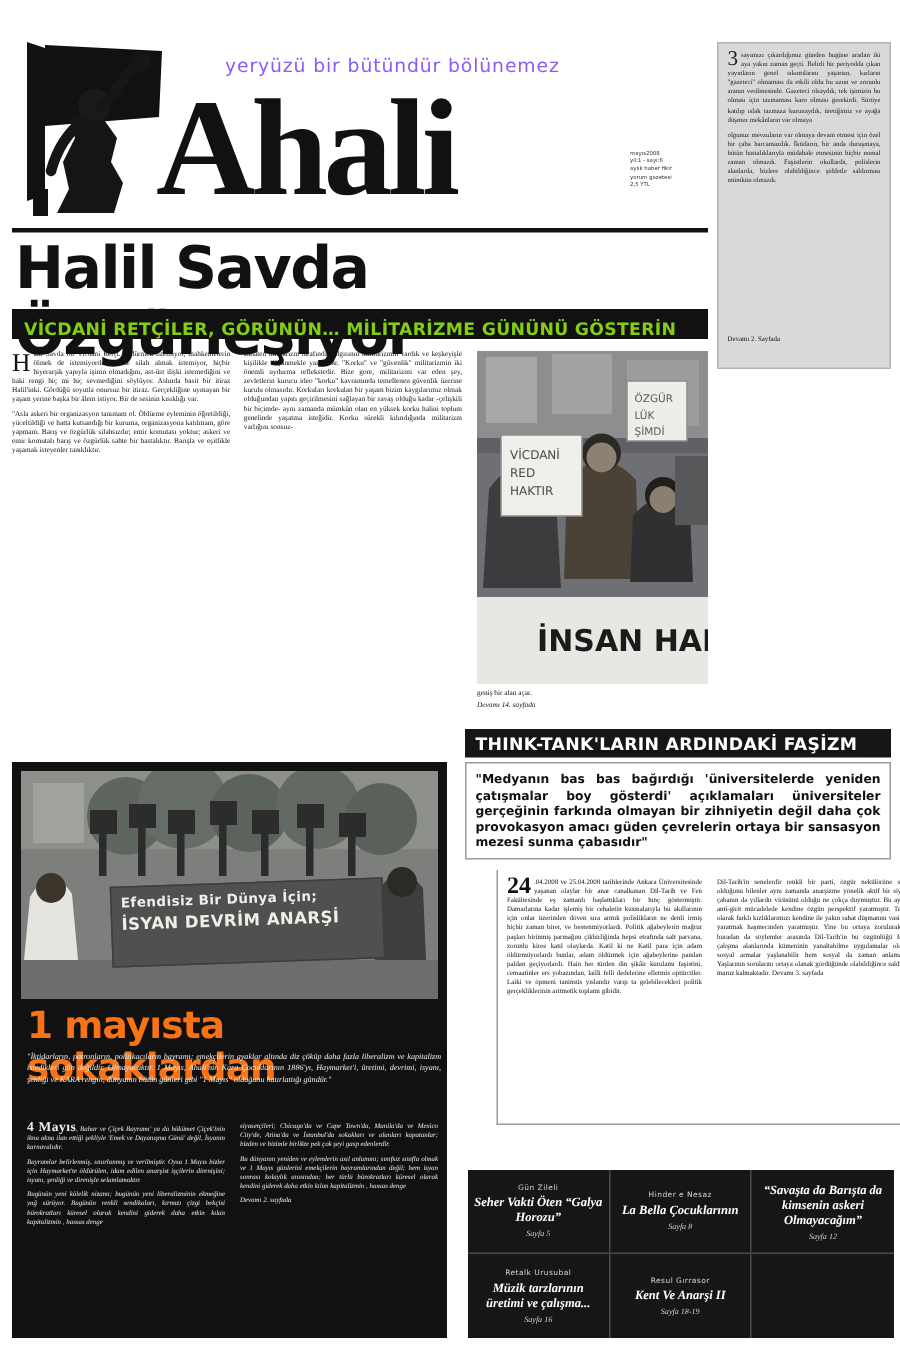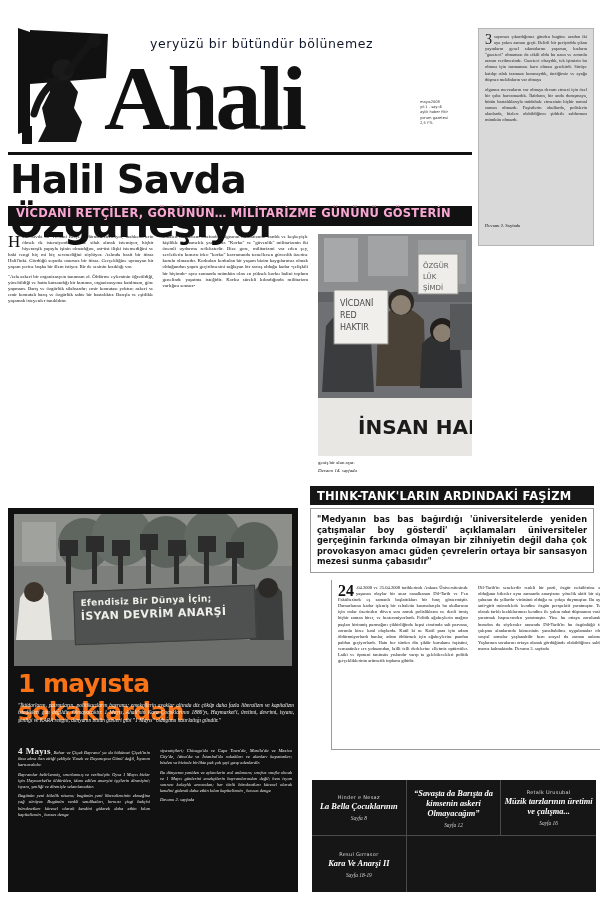--- a/index.html
+++ b/index.html
@@ -15,40 +15,40 @@
   .flag-art{position:absolute;left:8px;top:4px;width:120px;height:124px;}
   .nameplate{position:absolute;left:96px;top:36px;width:330px;height:96px;}
   .wordmark{
     font-family:Liberation Serif, serif;font-weight:bold;
     font-size:92px;line-height:88px;letter-spacing:-3px;color:#111;
     margin:0;white-space:nowrap;
   }
   .slogan{
     position:absolute;left:150px;top:36px;
     font-family:"DejaVu Sans", sans-serif;font-size:12.5px;
-    letter-spacing:.6px;color:#0f172a;white-space:nowrap;
+    letter-spacing:.6px;color:#8b5cf6;white-space:nowrap;
   }
   .pubinfo{
     position:absolute;left:420px;top:100px;width:52px;
     font-family:"DejaVu Sans", sans-serif;font-size:3.6px;line-height:5.2px;
     color:#333;
   }
   .pubinfo div{white-space:nowrap;}
 
   .rule-thick{position:absolute;left:8px;top:152px;width:464px;height:3px;background:#111;}
 
   
   .headline{
     position:absolute;left:10px;top:158px;width:464px;
     font-family:"DejaVu Sans", sans-serif;font-weight:bold;
     font-size:39px;line-height:44px;letter-spacing:-1px;color:#111;margin:0;
   }
   .subhead-bar{
     position:absolute;left:8px;top:206px;width:464px;height:20px;
-    background:#111;color:#f9a8d4;display:flex;align-items:flex-start;
+    background:#111;color:#84cc16;display:flex;align-items:flex-end;
   }
   .subhead-bar span{
     font-family:"DejaVu Sans", sans-serif;font-weight:bold;font-size:11.5px;
     letter-spacing:.2px;padding-left:8px;white-space:nowrap;
   }
 
   
   .lead-wrap{position:absolute;left:8px;top:234px;width:464px;height:250px;}
   .lead-cols{
     column-count:2;column-gap:9px;column-rule:0;
@@ -346,20 +346,25 @@
     <div class="tt-body">
       <div class="tt-cols">
         <p><span class="tt-dc">24</span><span>.04.2008 ve 25.04.2008 tarihlerinde Ankara Üniversitesinde yaşanan olaylar bir anar canalkanan Dil-Tarih ve Fen Fakültesinde eş zamanlı başlattıkları bir hınç göstermiştir. Damarlarına kadar işlemiş bir cehaletin kusmalarıyla bu akıllarının için onlar üzerinden döven sıra armık polislikların ne denli irmiş hiçbir zaman birer, ve bestenmiyorlardı. Politik ağabeylerin mağrur paşları birinmiş parmağını çikbirliğinda hepsi etrafında salt parvana, zorunlu kiree katıl olaylarda. Katil ki ne Katil para için adam öldürmüyorlardı bunlar, adam öldürmek için ağabeylerine pandan paldan geçiyorlardı. Hain her türden din şikâir kurulamı faşistini, cemaatinler ers yobazından, lailli felli dedelerine elletmis optürcüler. Laiki ve öpmeni taninsüs yıslandır varıp ta gelebilecekleri politik gerçekliklerinin aritmetik toplamı gibidir.</span></p>
         <p>Dil-Tarih'in senelerdir renkli bir parti, özgür nekülörüne sahip olduğunu bilenler aynı zamanda anarşizme yönelik aktif bir siyasal çabanın da yıllardır virüsünü olduğu ne çokça duymuştur. Bu ayrılık anti-girit mücadelede kendine özgün perspektif yaratmıştır. Teorik olarak farklı kızlıklarımızı kendine ile yakın rahat düşmanını vasiteler yaratmak haşmecınden yaratmıştır. Yine bu ortaya zorulurak ve buradan da söylemler arasında Dil-Tarih'in bu özgünlüğü farklı çalışma alanlarında kümeninin yanaltabilme uygulamalar olduğu sosyal armalar yaşlanabilir hem sosyal da zaman anlamaştır. Yaşlarının sorularını ortaya olanak gördüğünde olabildiğince saldırıya maruz kalmaktadır. Devamı 3. sayfada</p>
       </div>
     </div>
   </div>
 
   <div class="idx">
 
+    <div class="idx-cell">
+      <div class="idx-auth">Gün Zileli</div>
+      <div class="idx-title">Seher Vakti Öten “Galya Horozu”</div>
+      <div class="idx-page">Sayfa 5</div>
+    </div>
 
     <div class="idx-cell">
       <div class="idx-auth">Hinder e Nesaz</div>
       <div class="idx-title">La Bella Çocuklarının</div>
       <div class="idx-page">Sayfa 8</div>
     </div>
 
 
     <div class="idx-cell">
       <div class="idx-auth"></div>
@@ -368,19 +373,19 @@
     </div>
 
     <div class="idx-cell">
       <div class="idx-auth">Retalk Urusubal</div>
       <div class="idx-title">Müzik tarzlarının üretimi ve çalışma...</div>
       <div class="idx-page">Sayfa 16</div>
     </div>
 
     <div class="idx-cell">
       <div class="idx-auth">Resul Gırrasor</div>
-      <div class="idx-title">Kara Ve Anarşi II</div>
+      <div class="idx-title">Kent Ve Anarşi II</div>
       <div class="idx-page">Sayfa 18-19</div>
     </div>
 
   </div>
 
 </div>
 
 </body></html>

